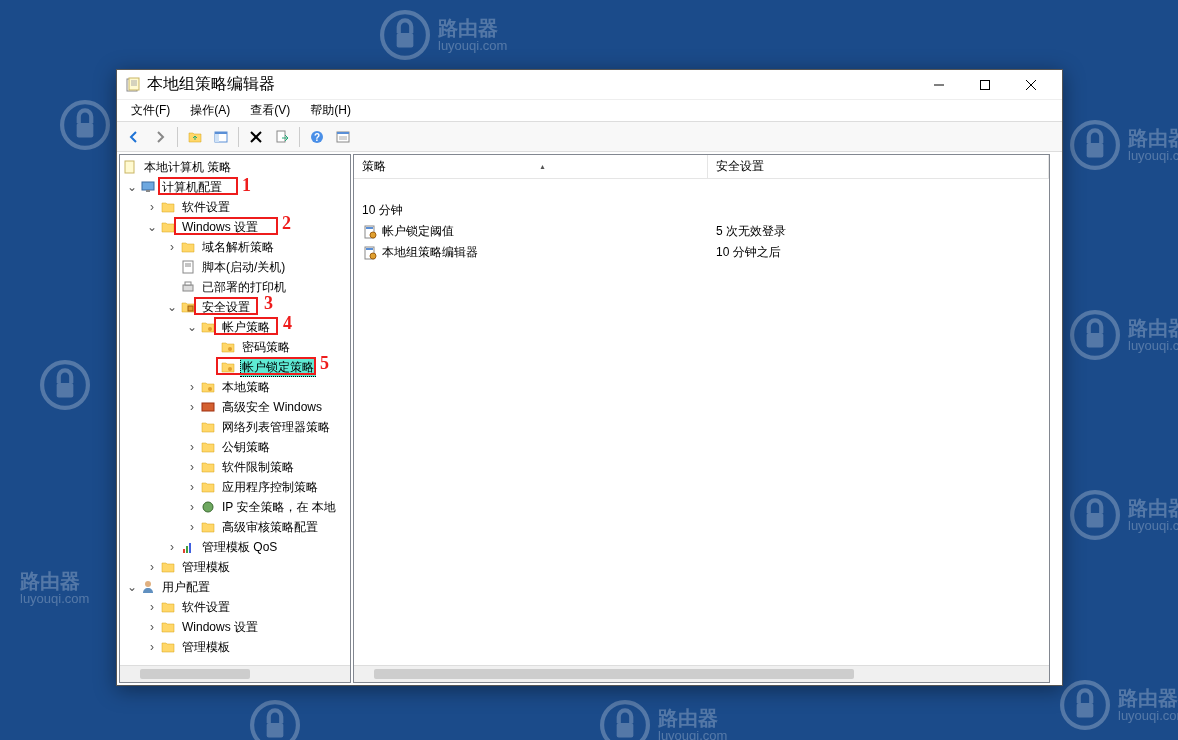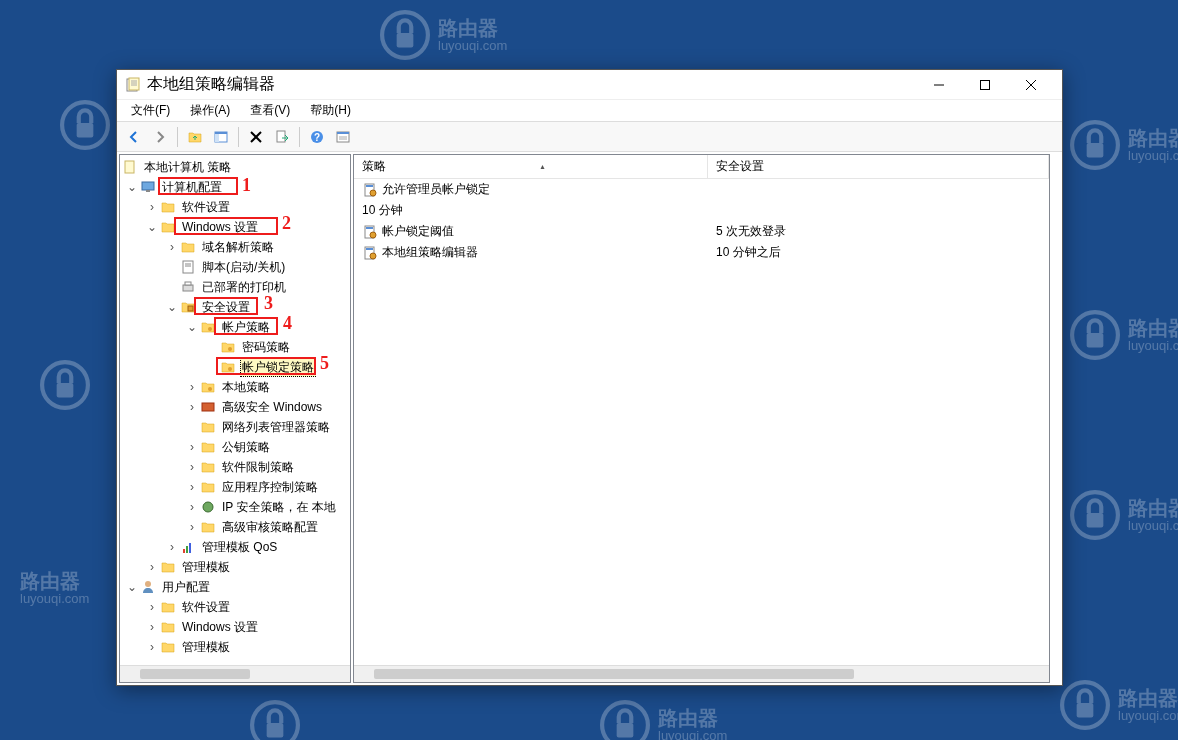--- a/index.html
+++ b/index.html
@@ -34,21 +34,21 @@
   .tool-sep { width: 1px; height: 20px; background: #ccc; margin: 0 4px; }
 
   
   .content { flex: 1; display: flex; overflow: hidden; }
   
   
   .tree-panel { width: 232px; border: 1px solid #828790; margin: 2px; display: flex; flex-direction: column; position: relative; overflow: hidden; }
   .tree-scroll { flex: 1; overflow-y: auto; overflow-x: hidden; position: relative; }
   .tree { font-size: 12px; padding: 2px 0; position: relative; }
   .tree-node { display: flex; align-items: center; height: 20px; white-space: nowrap; cursor: pointer; position: relative; }
-  .tree-node.selected .label { background: #fef9c3; border: 1px dotted #000; padding: 0 1px; }
+  .tree-node.selected .label { background: #5eead4; border: 1px dotted #000; padding: 0 1px; }
   .exp { width: 16px; display: inline-flex; justify-content: center; color: #555; cursor: pointer; }
   .tree-icon { width: 16px; height: 16px; margin-right: 4px; display: inline-flex; align-items: center; justify-content: center; }
   .label { padding: 0 2px; }
   .tree-node .label { position: relative; z-index: 2; }
 
   
   .redbox { position: absolute; border: 2px solid #ee1c1c; pointer-events: none; z-index: 5; }
   .rednum { position: absolute; color: #ee1c1c; font-size: 18px; font-weight: bold; z-index: 6; font-family: "Times New Roman", serif; }
 
   
@@ -557,28 +557,20 @@
         <div class="col col1">
           <span>策略</span>
           <span class="sort-ind">▴</span>
         </div>
         <div class="col col2">
           <span>安全设置</span>
         </div>
       </div>
       <div class="list-body">
         <div class="list-row">
-          <div class="cell c1">
-              <span class="row-icon"><svg viewBox="0 0 16 16">
-                  <rect x="3" y="2" width="9" height="12" fill="#fff" stroke="#888"></rect>
-                  <rect x="4" y="3" width="7" height="2" fill="#5a8fd6"></rect>
-                  <circle cx="11" cy="11" r="3" fill="#e0a030" stroke="#a06010"></circle>
-                </svg></span>
-              <span>允许管理员帐户锁定</span>
-            </div>
         </div>
         <div class="list-row">
           <div class="cell c2">
               <span>10 分钟</span>
             </div>
         </div>
         <div class="list-row">
           <div class="cell c1">
               <span class="row-icon"><svg viewBox="0 0 16 16">
                   <rect x="3" y="2" width="9" height="12" fill="#fff" stroke="#888"></rect>

